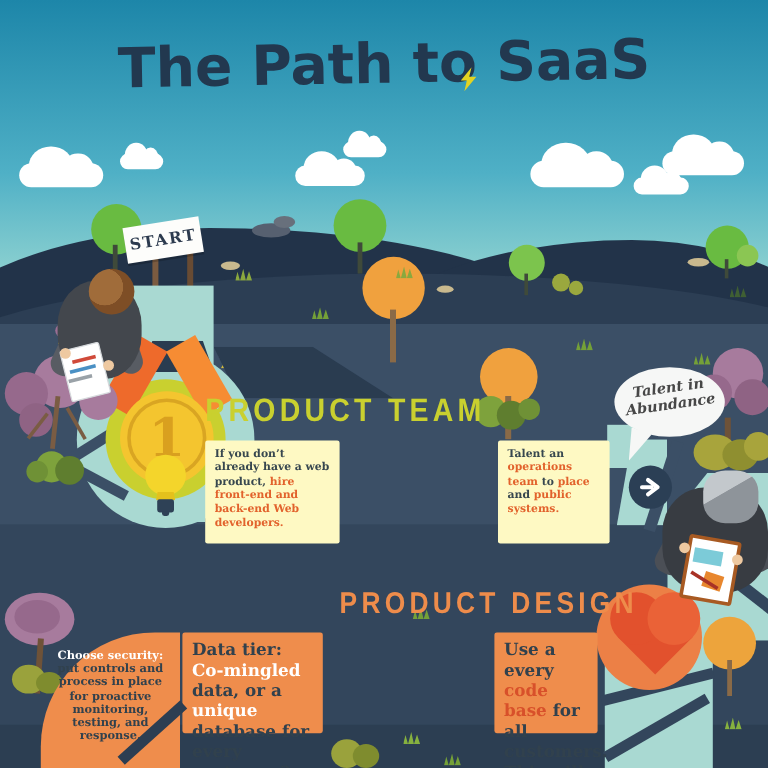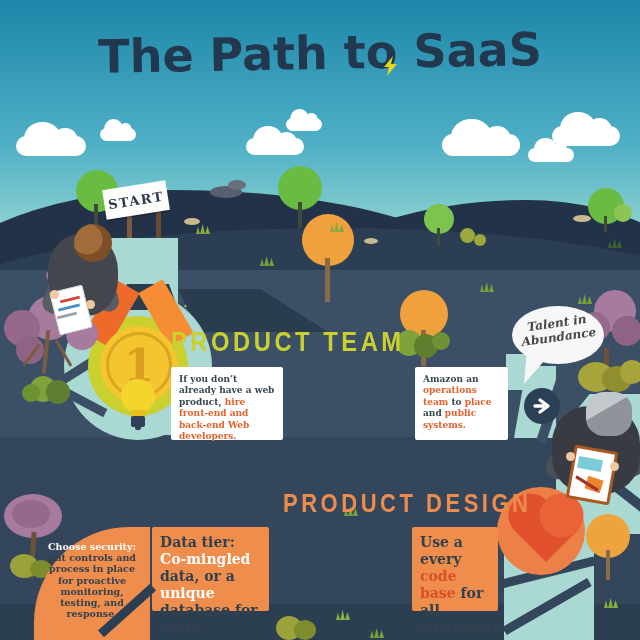--- a/index.html
+++ b/index.html
@@ -64,21 +64,21 @@
 
   
   .sec-heading{font-weight:bold;font-family:"Liberation Sans",sans-serif;letter-spacing:4px;transform:scaleX(.88);transform-origin:0 0;white-space:nowrap;z-index:14;}
   #teamHeading{left:171px;top:327px;font-size:27px;color:#c9d02f;}
   #designHeading{left:283px;top:489px;font-size:25px;color:#ee8c4b;}
   #title{left:0;top:26px;width:640px;text-align:center;font:bold 46px "DejaVu Sans",sans-serif;color:#22384f;z-index:30;transform:rotate(-1deg);}
   #bolt{position:absolute;left:384px;top:56px;z-index:31;}
 
   
   .card{padding:7px 8px;border-radius:2px;z-index:15;font-family:"DejaVu Serif",serif;font-weight:bold;}
-  .tcard{top:367px;height:73px;width:112px;background:#ffffff;color:#37474f;font-size:9px;line-height:1.27;}
+  .tcard{top:367px;height:86px;width:112px;background:#fef9c3;color:#37474f;font-size:9px;line-height:1.27;}
   #tc1{left:171px;}#tc2{left:293px;width:113px;}#tc3{left:415px;width:93px;}
   .dcard{top:527px;height:84px;background:#ef8d4c;color:#31414d;font-size:14px;line-height:1.22;}
   #dc1{left:152px;width:117px;}#dc2{left:283px;width:119px;}#dc3{left:412px;width:86px;}
   .hl-o{color:#e2622c;}.hl-w{color:#ffffff;}.hl-r{color:#d8502a;}
   #dCorner{left:34px;top:527px;width:116px;height:113px;background:#ef8d4c;border-radius:95px 0 0 0;z-index:15;}
   #dCornerText{left:40px;top:541px;width:104px;text-align:center;font:bold 9.5px/1.18 "DejaVu Serif",serif;color:#31414d;z-index:16;}
   #wCorner{left:92px;top:606px;width:70px;height:9px;background:#2c3e52;transform:rotate(-42deg);z-index:16;}
 
   
   #arrowCircle{left:524px;top:388px;width:36px;height:36px;border-radius:50%;background:#2b3f55;z-index:12;display:flex;align-items:center;justify-content:center;}
@@ -224,21 +224,21 @@
   <div class="puff" style="left:586px;top:514px;width:44px;height:44px;background:#eda43c;z-index:13;"></div>
   <div class="trunk" style="left:606px;top:550px;width:4px;height:30px;background:#8a6a47;"></div>
 
   <div class="puff" style="left:276px;top:616px;width:26px;height:24px;background:#9aa23c;z-index:16;"></div>
   <div class="puff" style="left:294px;top:620px;width:22px;height:20px;background:#7f8c2e;z-index:16;"></div>
 
   <div class="sec-heading" id="teamHeading">PRODUCT TEAM</div>
   <div class="sec-heading" id="designHeading">PRODUCT DESIGN</div>
 
   <div class="card tcard" id="tc1"><span>If you don’t already have a web product, </span><span class="hl-o">hire front-end and back-end Web developers.</span></div>
-  <div class="card tcard" id="tc3"><span>Amazon an </span><span class="hl-o">operations team</span><span> to </span><span class="hl-o">place</span><span> and </span><span class="hl-o">public systems.</span></div>
+  <div class="card tcard" id="tc3"><span>Talent an </span><span class="hl-o">operations team</span><span> to </span><span class="hl-o">place</span><span> and </span><span class="hl-o">public systems.</span></div>
   <div id="dCorner"></div>
   <div id="dCornerText"><span class="hl-w">Choose security:</span><span> put controls and process in place for proactive monitoring, testing, and response.</span></div>
   <div id="wCorner"></div>
   <div class="card dcard" id="dc1"><span>Data tier: </span><span class="hl-w">Co-mingled</span><span> data, or a </span><span class="hl-w">unique</span><span> database for every customer?</span></div>
   <div class="card dcard" id="dc3"><span>Use a every </span><span class="hl-r">code base</span><span> for all customers. This will save headaches later on.</span></div>
 
   <div id="arrowCircle">
     <svg width="22" height="22" viewBox="0 0 22 22">
         <path d="M4 11 h8 M9 5 l8 6 -8 6" stroke="#ffffff" stroke-width="3.4" fill="none" stroke-linecap="round" stroke-linejoin="round"></path>
       </svg>

